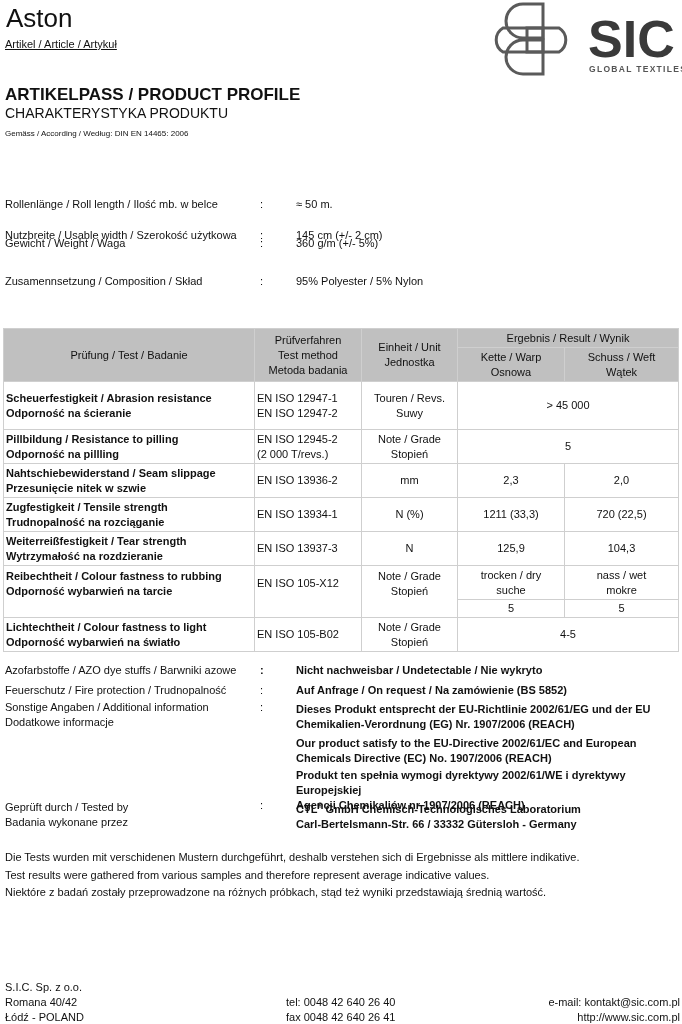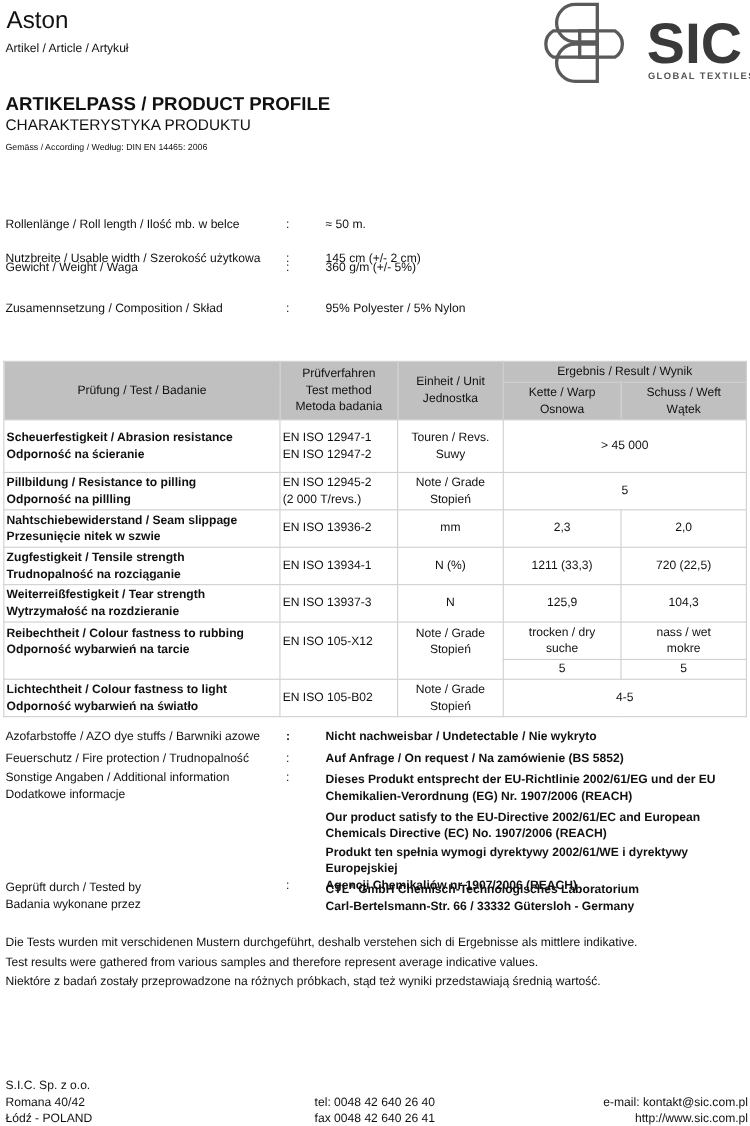--- a/index.html
+++ b/index.html
@@ -1,20 +1,20 @@
 <!DOCTYPE html>
 <html><head>
 <meta charset="utf-8">
 <style>
   html, body { margin:0; padding:0; background:#fff; }
   body { width:682px; height:1024px; position:relative; overflow:hidden;
          font-family:"Liberation Sans", sans-serif; color:#111; }
   .abs { position:absolute; }
-  .title { left:6px; top:2px; font-size:22px; line-height:32px; }
-  .subtitle { left:5px; top:38px; font-size:11px; }
+  .title { left:6px; top:2px; font-size:26px; line-height:32px; }
+  .subtitle { left:5px; top:38px; font-size:11px;text-decoration:underline; }
   .h1 { left:5px; top:85px; font-size:17px; font-weight:bold; }
   .h2 { left:5px; top:105px; font-size:14px; }
   .std { left:5px; top:129px; font-size:8px; }
   .logo { left:483px; top:0px; width:199px; height:78px; }
   .kv { font-size:11px; line-height:14px; }
   .kv .k { position:absolute; left:5px; }
   .kv .c { position:absolute; left:260px; }
   .kv .v { position:absolute; left:296px; }
   table.tests { position:absolute; left:3px; top:328px; width:675px;
     border-collapse:collapse; font-size:11px; table-layout:fixed; }

